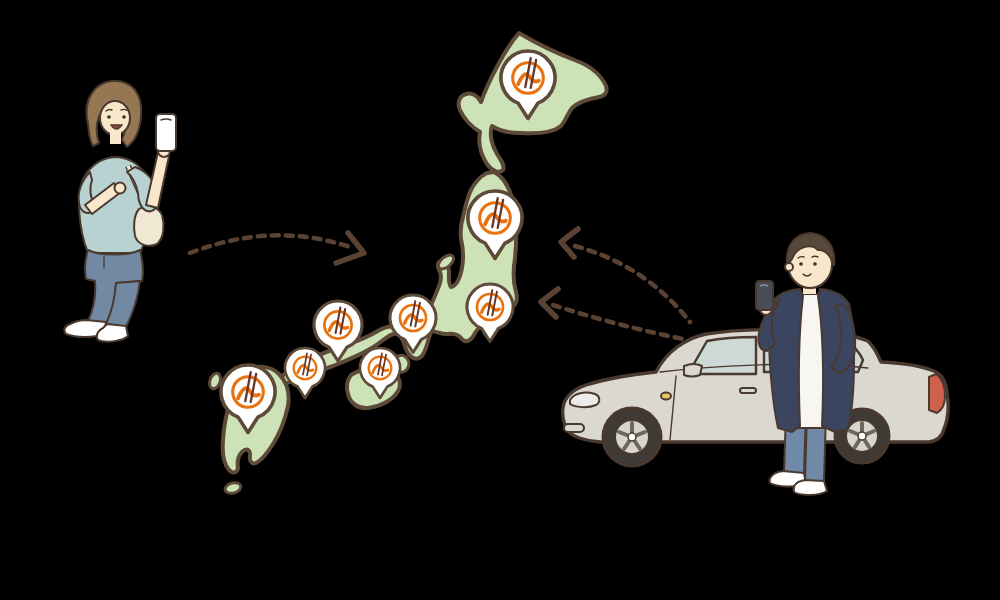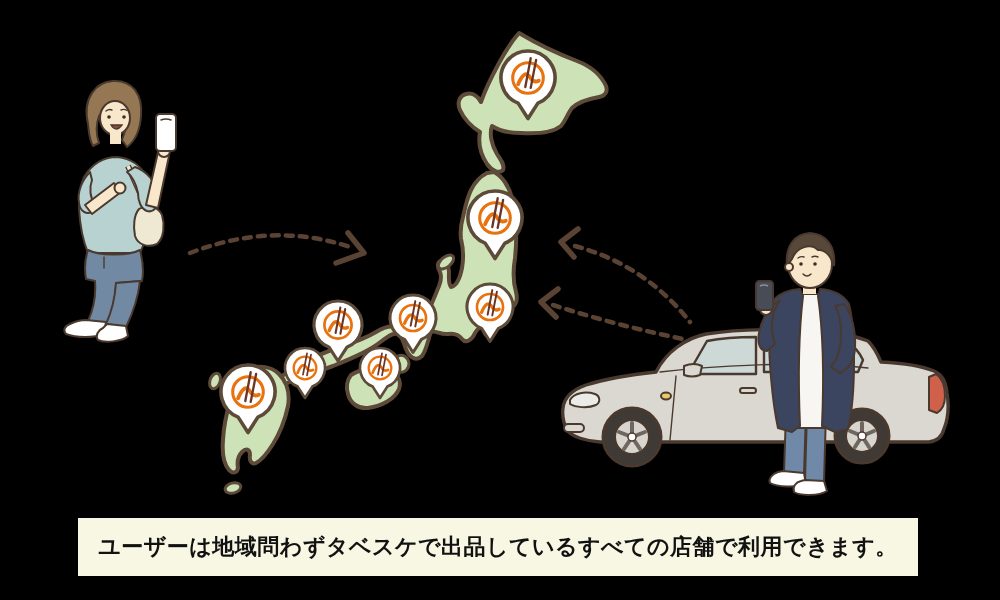--- a/index.html
+++ b/index.html
@@ -246,16 +246,13 @@
     <path style="fill:var(--man-hair)" stroke="var(--line)" stroke-width="2" d="M787,266 C785,245 795,234 810,233 C826,234 836,246 834,266 C831,256 825,249 818,250 C810,242 796,248 792,259 C790,262 788,264 787,266 Z"></path>
     <circle class="ln" style="fill:var(--man-skin)" cx="789" cy="267" r="4"></circle>
     <circle fill="#3a2e24" cx="801" cy="264" r="1.8"></circle>
     <circle fill="#3a2e24" cx="815" cy="264" r="1.8"></circle>
     <path class="thin" d="M798,258 q3,-2 6,-1"></path>
     <path class="thin" d="M812,257 q3,-1.5 6,0"></path>
     <path class="thin" d="M803,274 q4,4 8,0"></path>
   </g>
 </svg>
 
-<div id="caption">
-  <span>ユーザーは地域問わずタベスケで出品しているすべての店舗で利用できます。</span>
 </div>
-</div>
 
 </body></html>

